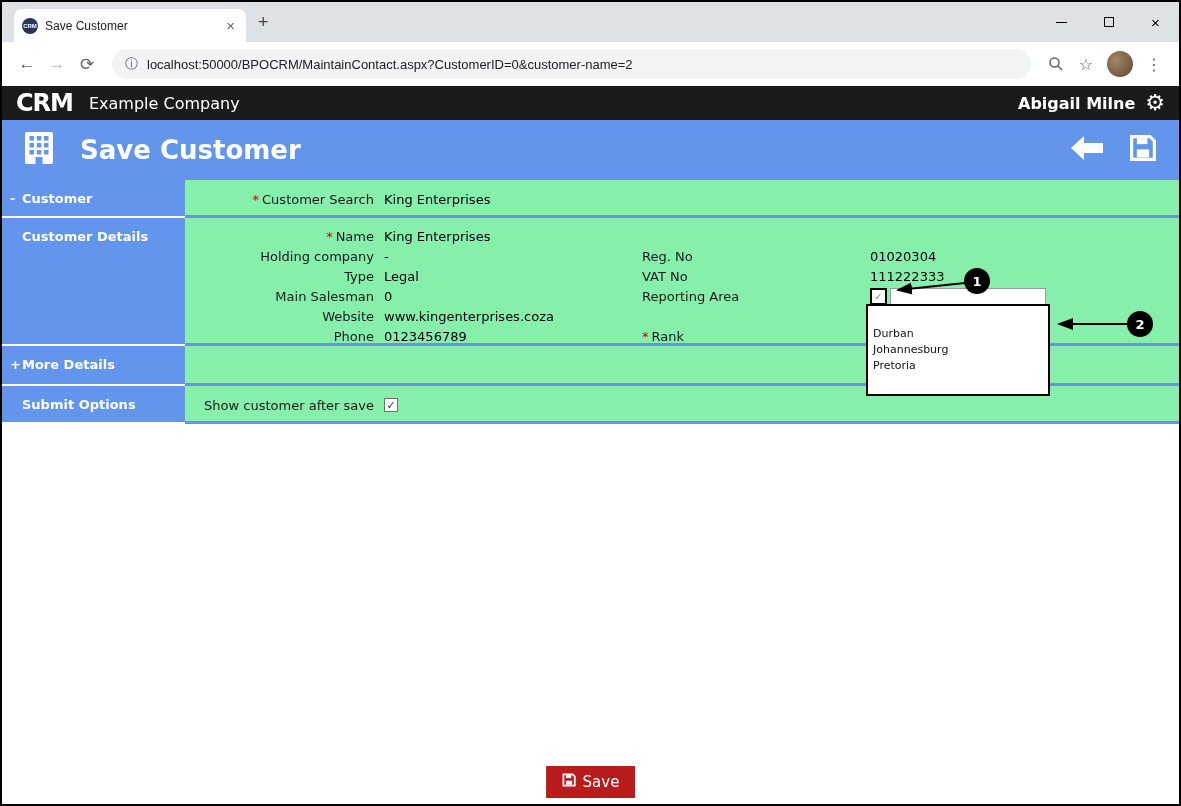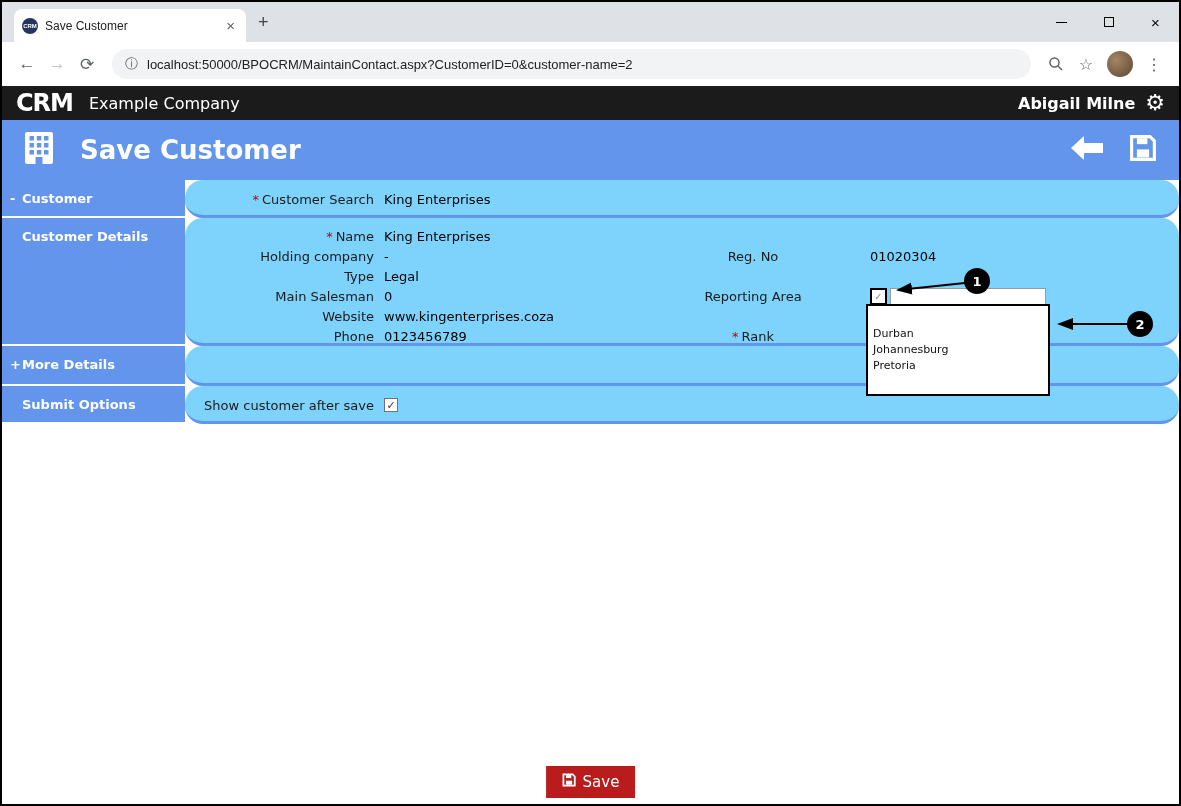--- a/index.html
+++ b/index.html
@@ -37,36 +37,36 @@
   .pagebar { height:60px; background:#6495ED; display:flex; align-items:center; color:#fff; padding:0 22px; font-family:"DejaVu Sans", sans-serif; }
   .pagetitle { font-size:26px; font-weight:bold; margin-left:26px; }
   .pagebar-icons { margin-left:auto; display:flex; align-items:center; gap:24px; }
 
   
   .app-body { position:relative; height:624px; background:#fff; font-family:"DejaVu Sans", sans-serif; }
   .row { display:flex; }
   .side { width:183px; min-width:183px; background:#6495ED; color:#fff; font-weight:bold; font-size:13px; padding:11px 6px 15px 8px; border-bottom:2px solid #fff; }
   .side .toggle { display:inline-block; width:12px; }
   .side .indent { display:inline-block; width:12px; }
-  .cell { flex:1; border-bottom:3px solid #6495ED; position:relative; background:#7dd3fc;border-radius:18px; }
+  .cell { flex:1; border-bottom:3px solid #6495ED; position:relative; background:#86efac; }
   .row-customer { height:38px; }
   .row-details { height:128px; }
   .row-more { height:40px; }
   .row-submit { height:38px; }
 
   .field-line { display:flex; align-items:center; height:20px; font-size:13px; color:#111; }
   .flabel { width:189px; text-align:right; color:#1a1a1a; }
   .fvalue { margin-left:10px; color:#000; }
   .req { color:#c00; margin-right:3px; }
 
   .pad-top { padding-top:9px; }
   .details-left { padding-top:8px; }
 
   .right-line { position:absolute; left:457px; display:flex; align-items:center; height:20px; font-size:13px; }
-  .rlabel { width:222px; text-align:center; color:#1a1a1a; }
+  .rlabel { width:222px; text-align:left; color:#1a1a1a; }
   .rvalue { margin-left:6px; color:#000; }
 
   .chk { width:17px; height:17px; border:2px solid #000; background:#fff; margin-left:6px; display:flex; align-items:center; justify-content:center; font-size:10px; color:#8a8a8a; }
   .dd-input { width:156px; height:17px; border:1px solid #999; margin-left:3px; background:#fff; }
 
   .dd-list { position:absolute; left:681px; top:86px; width:184px; border:2px solid #000; background:#fff; z-index:4; padding:20px 0; }
   .dd-opt { font-size:11px; line-height:16px; padding-left:5px; color:#111; }
 
   .ann { position:absolute; width:26px; height:26px; border-radius:50%; background:#000; color:#fff; display:flex; align-items:center; justify-content:center; font-size:13px; font-weight:bold; z-index:6; }
   .arrows { position:absolute; left:0; top:0; width:100%; height:150px; z-index:5; pointer-events:none; overflow:visible; }
@@ -195,20 +195,24 @@
         </div>
         <div class="field-line">
           <span class="flabel">Phone</span>
           <span class="fvalue">0123456789</span>
         </div>
 
         <div class="right-line" style="top:28px;">
           <span class="rlabel">Reg. No</span>
           <span class="rvalue">01020304</span>
         </div>
+        <div class="right-line" style="top:48px;">
+          <span class="rlabel">VAT No</span>
+          <span class="rvalue">111222333</span>
+        </div>
         <div class="right-line" style="top:68px;">
           <span class="rlabel">Reporting Area</span>
           <span class="chk">
               <span>✓</span>
             </span>
           <span class="dd-input"></span>
         </div>
         <div class="right-line" style="top:108px;">
           <span class="rlabel"><span class="req">*</span><span>Rank</span></span>
         </div>

